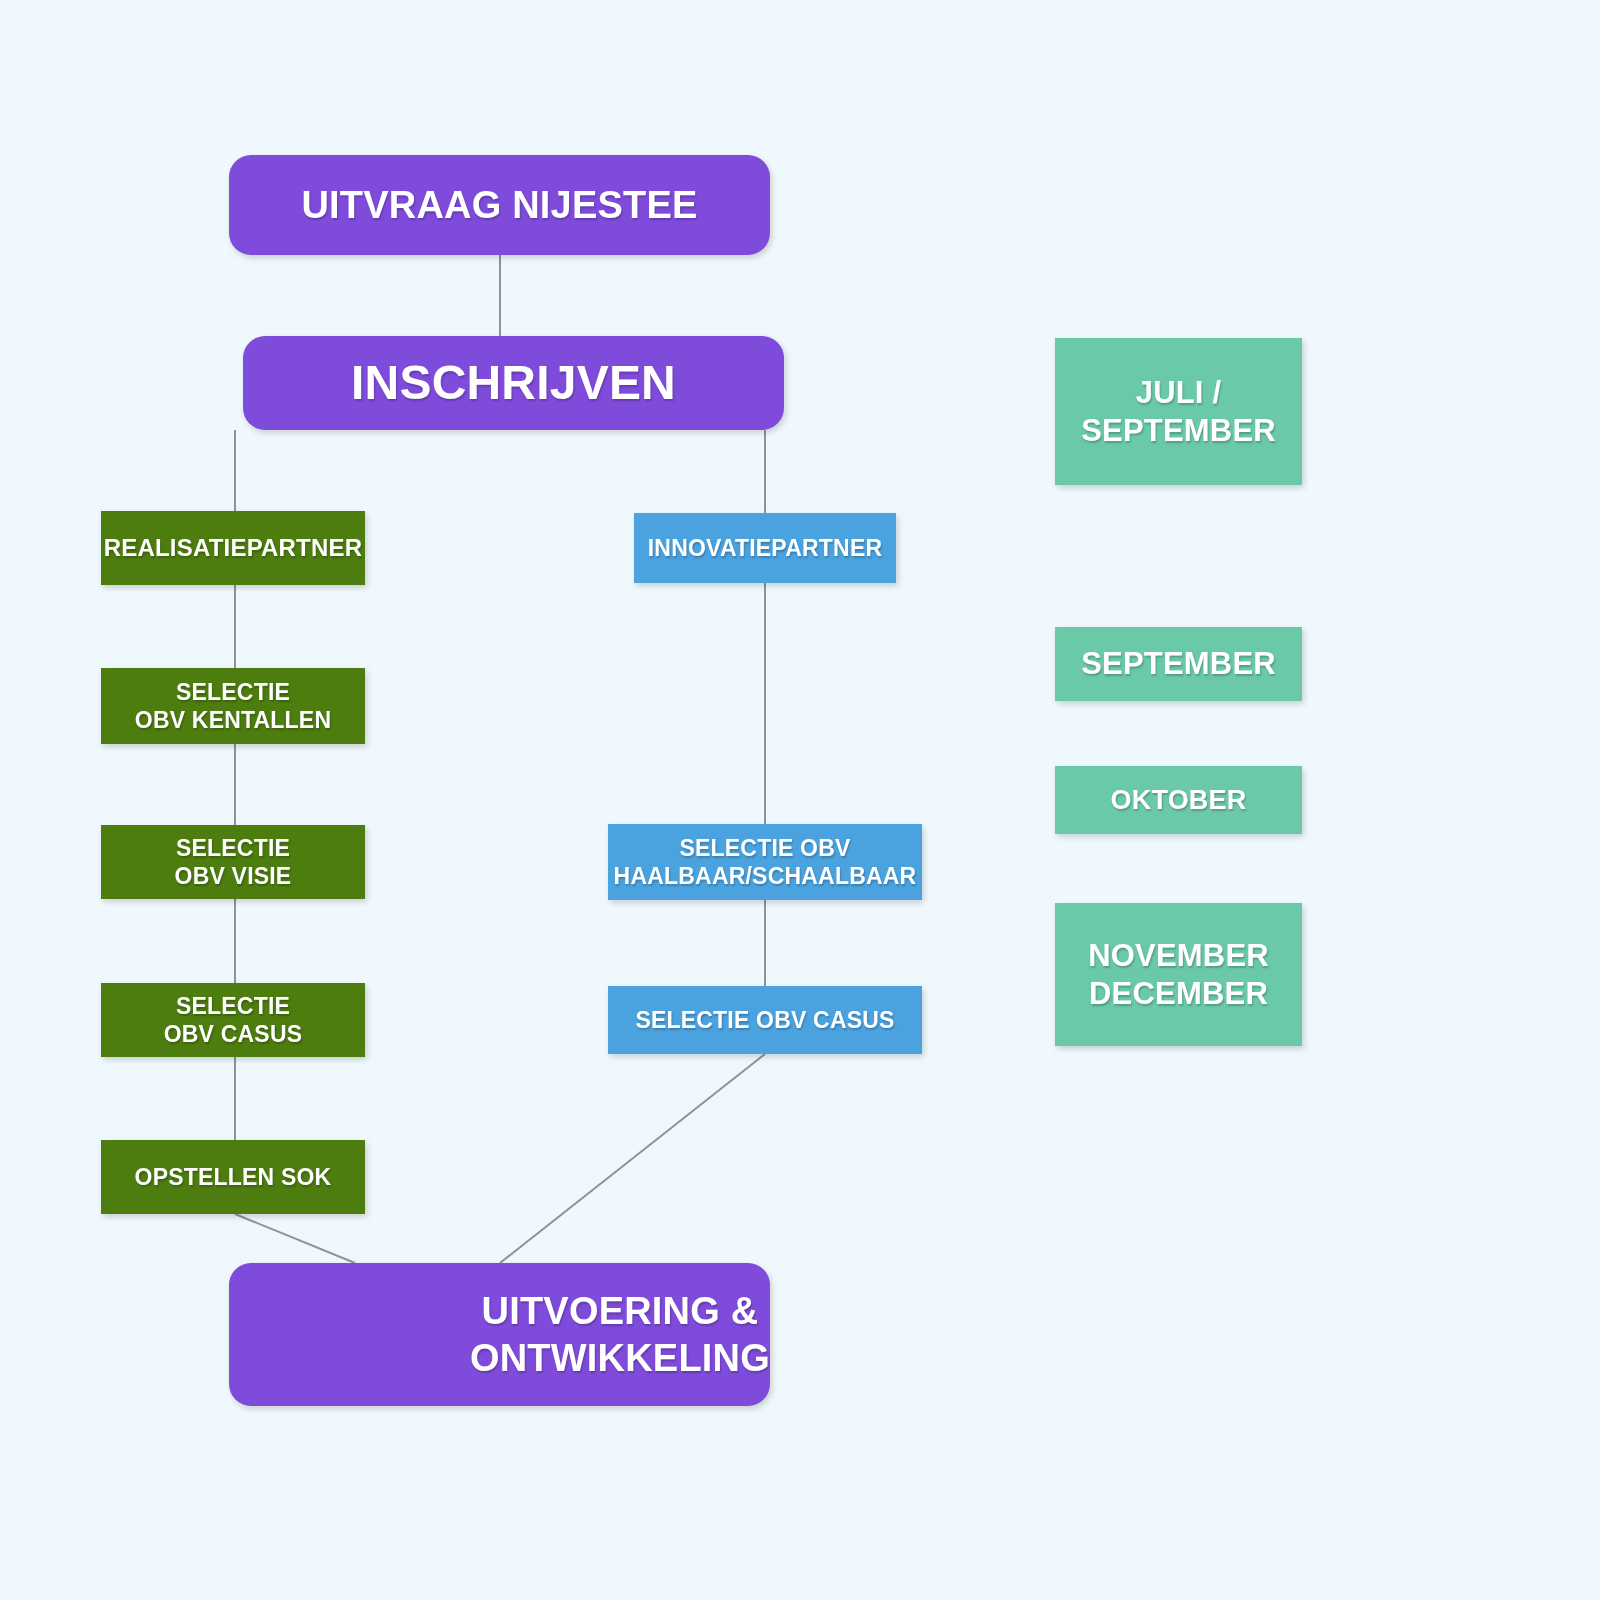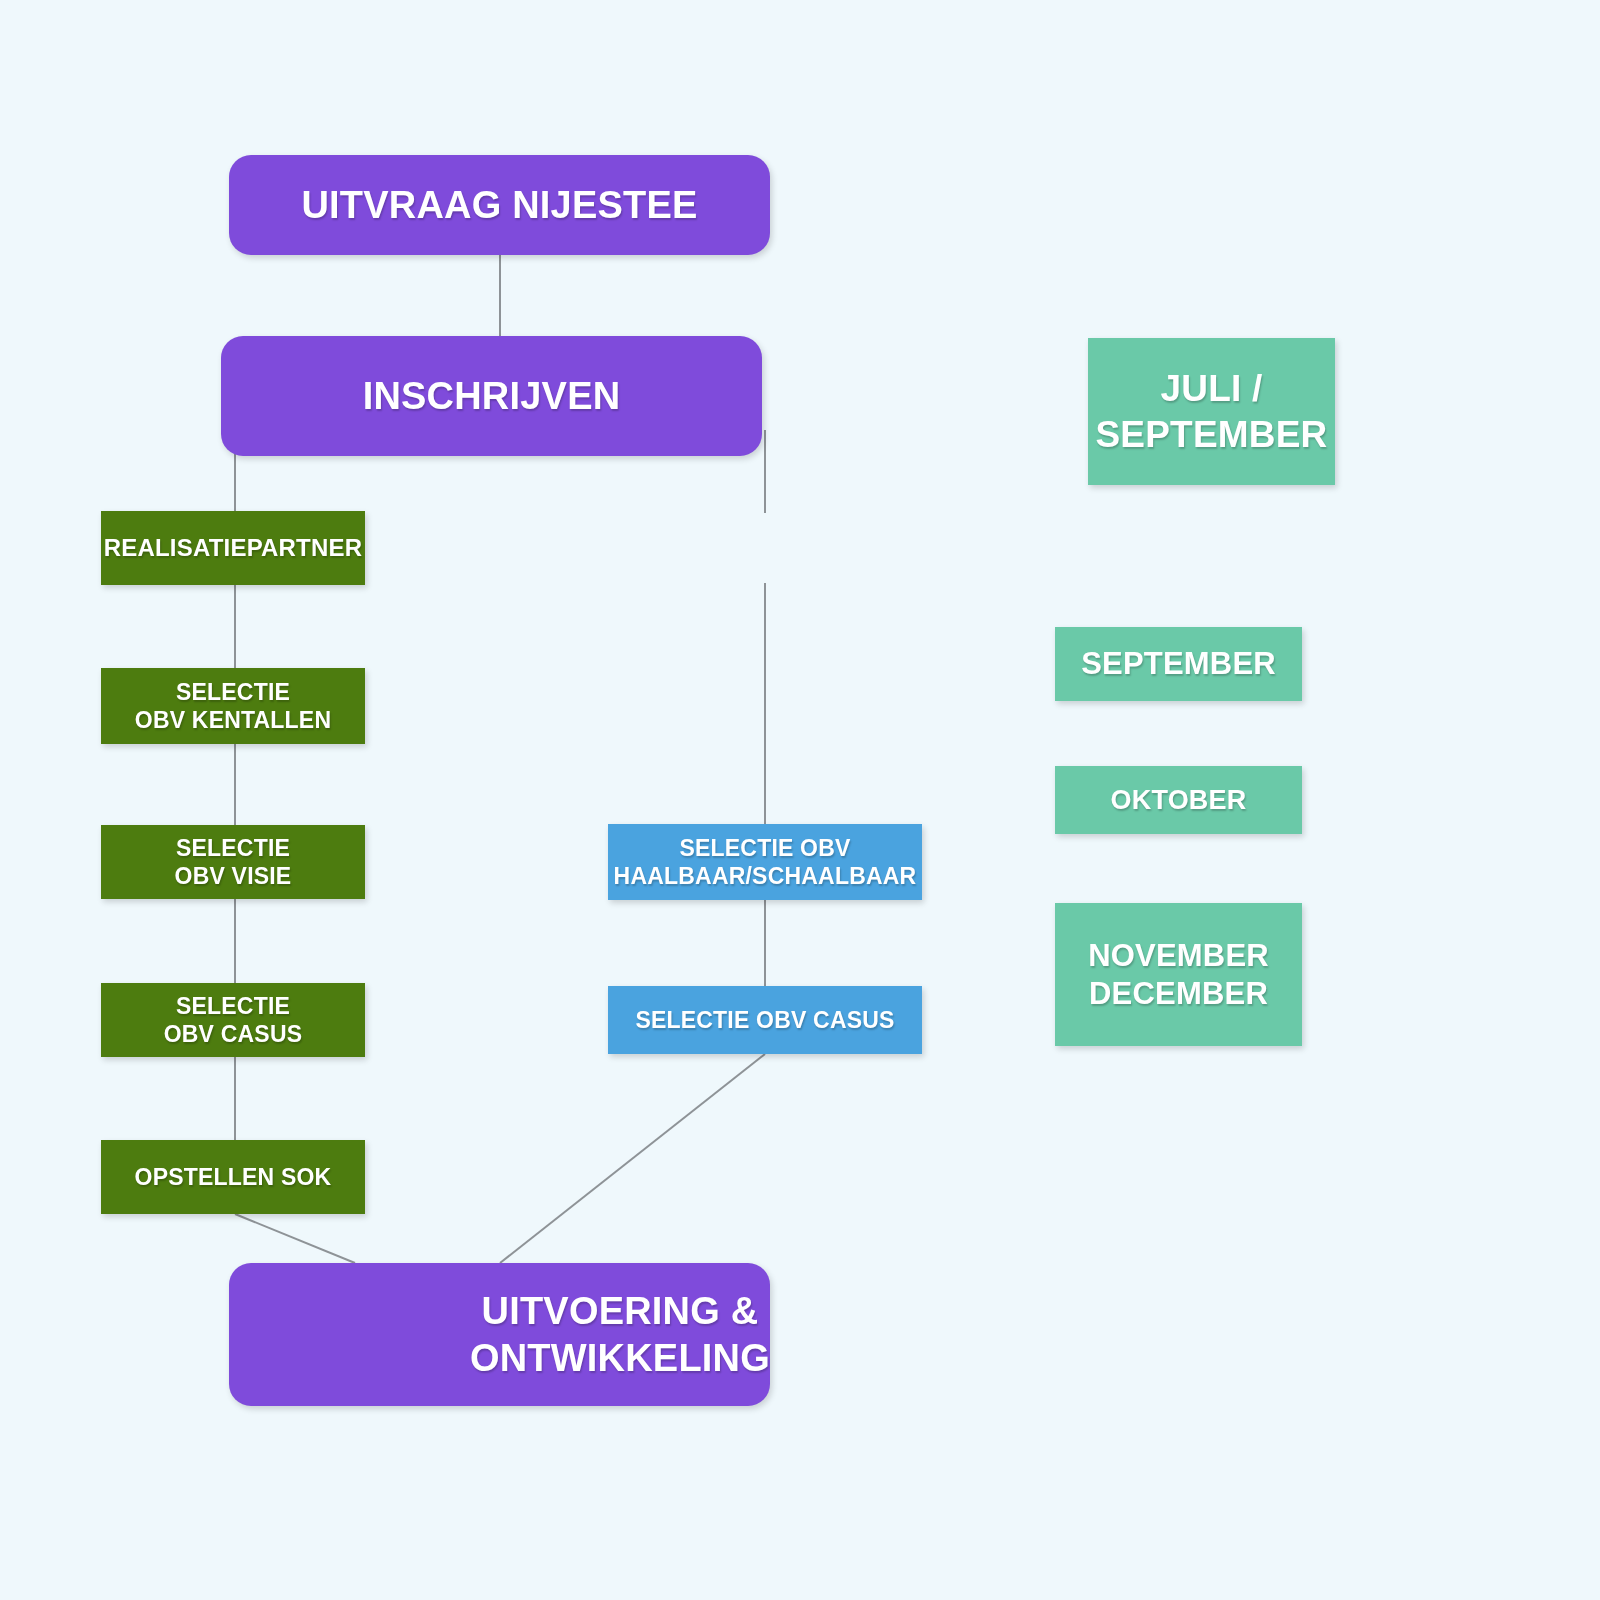--- a/index.html
+++ b/index.html
@@ -47,36 +47,36 @@
     display: block;
     white-space: pre-line;
   }
   .purple { background: #7f4bdb; border-radius: 22px; }
   .red    { background: #4d7c0f; }
   .blue   { background: #4aa3df; }
   .green  { background: #6ac9a8; }
 
   
   .n-uitvraag   { left:229px;  top:155px;  width:541px; height:100px; font-size:38px; }
-  .n-inschrijven{ left:221px;  top:336px;  width:541px; height:120px;  font-size:38px; }
+  .n-inschrijven{ left:243px;  top:336px;  width:541px; height:94px;  font-size:48px; }
 
   .n-realisatie { left:101px;  top:511px;  width:264px; height:74px;  font-size:24px; }
   .n-kentallen  { left:101px;  top:668px;  width:264px; height:76px;  font-size:23px; }
   .n-visie      { left:101px;  top:825px;  width:264px; height:74px;  font-size:23px; }
   .n-casus-r    { left:101px;  top:983px;  width:264px; height:74px;  font-size:23px; }
   .n-sok        { left:101px;  top:1140px; width:264px; height:74px;  font-size:23px; }
 
   .n-innovatie  { left:634px;  top:513px;  width:262px; height:70px;  font-size:23px; }
   .n-haalbaar   { left:608px;  top:824px;  width:314px; height:76px;  font-size:23px; }
   .n-casus-b    { left:608px;  top:986px;  width:314px; height:68px;  font-size:23px; }
 
   .n-uitvoering { left:229px;  top:1263px; width:541px; height:143px; font-size:38px;justify-content:flex-end; }
 
   .g-juli       { left:1055px; top:155px;  width:247px; height:100px; font-size:31px; }
-  .g-julisep    { left:1055px; top:338px;  width:247px; height:147px; font-size:37px;margin-left:33px; }
+  .g-julisep    { left:1055px; top:338px;  width:247px; height:147px; font-size:31px; }
   .g-sep        { left:1055px; top:627px;  width:247px; height:74px;  font-size:31px; }
   .g-okt        { left:1055px; top:766px;  width:247px; height:68px;  font-size:27px;text-align:right; }
   .g-novdec     { left:1055px; top:903px;  width:247px; height:143px; font-size:31px; }
   .g-q1         { left:1055px; top:1220px; width:247px; height:70px;  font-size:31px; }
 </style>
 </head>
 <body>
 
 <div id="canvas">
 
@@ -126,20 +126,23 @@
 
   <div class="node red n-casus-r">
     <span class="txt">SELECTIE
 OBV CASUS</span>
   </div>
 
   <div class="node red n-sok">
     <span class="txt">OPSTELLEN SOK</span>
   </div>
 
+  <div class="node blue n-innovatie">
+    <span class="txt">INNOVATIEPARTNER</span>
+  </div>
 
   <div class="node blue n-haalbaar">
     <span class="txt">SELECTIE OBV
 HAALBAAR/SCHAALBAAR</span>
   </div>
 
   <div class="node blue n-casus-b">
     <span class="txt">SELECTIE OBV CASUS</span>
   </div>
 

